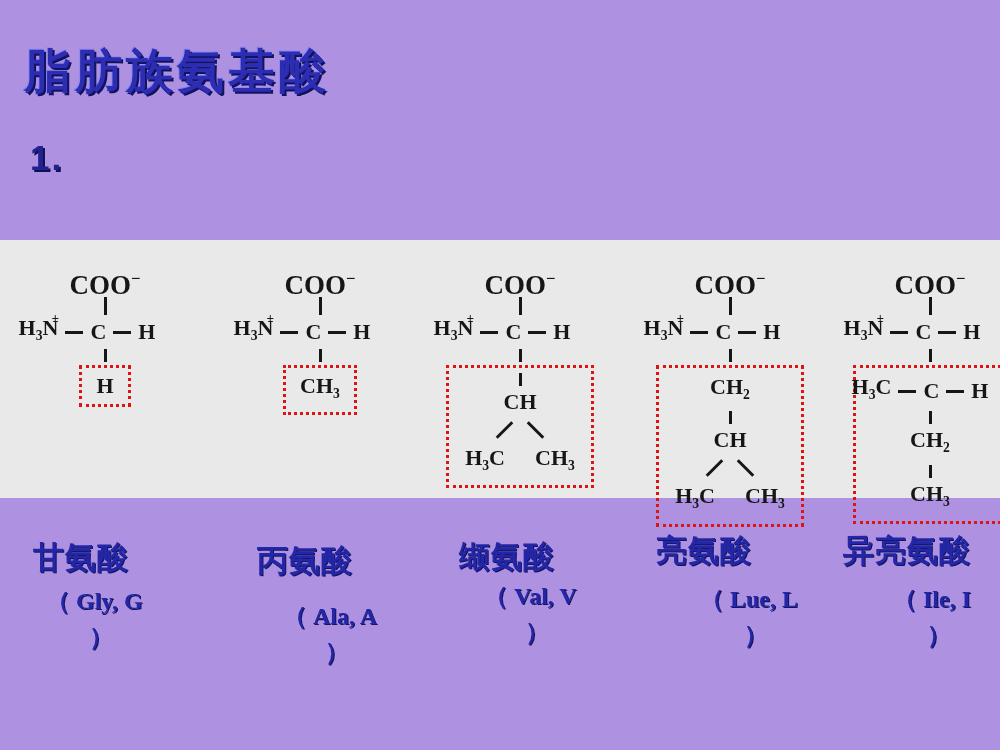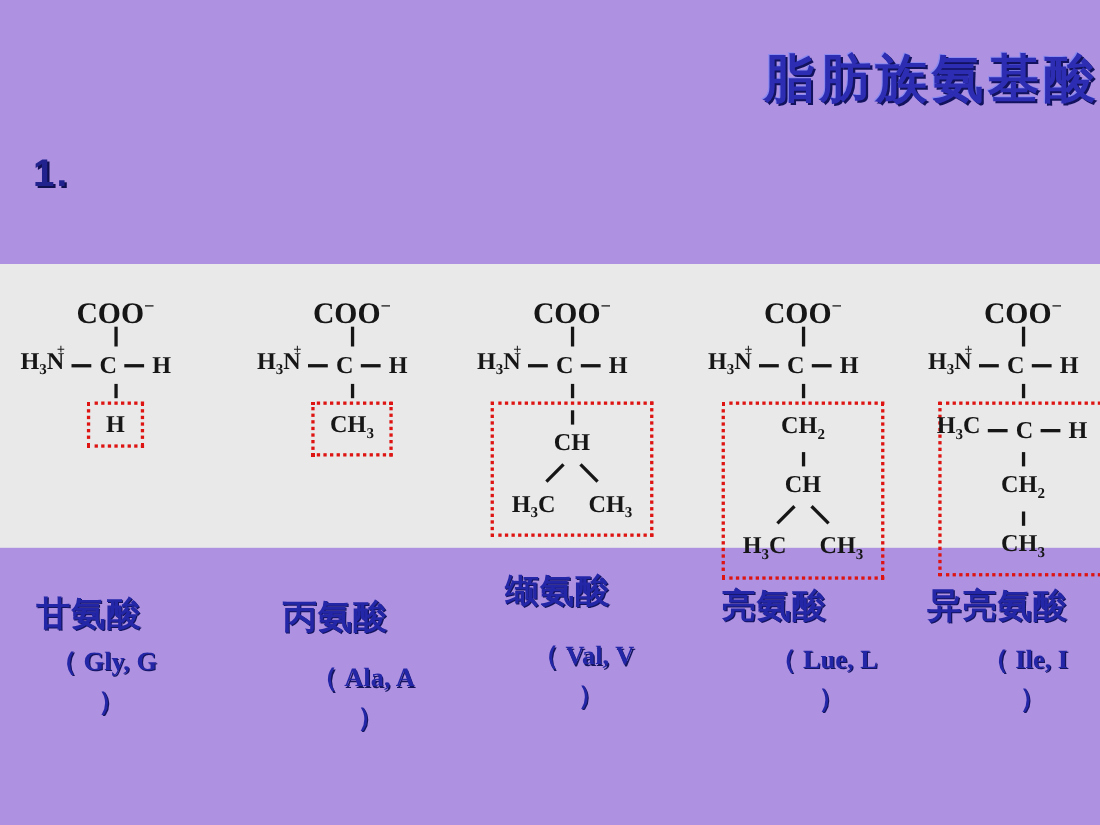--- a/index.html
+++ b/index.html
@@ -6,21 +6,21 @@
     --bg:#ae92e1; --band:#e9e9e9; --titleblue:#2d2db4; --headblue:#22228e;
     --labelblue:#2326a6; --red:#dd1412; --ink:#161616;
   }
   html,body{margin:0;padding:0;}
   body{
     width:1000px;height:750px;position:relative;overflow:hidden;
     background:var(--bg);
     font-family:"Liberation Sans",sans-serif;
   }
   .title{
-    position:absolute;top:40px;left:0;right:0;text-align:right;text-indent:24px;
+    position:absolute;top:40px;left:0;right:0;text-align:left;text-indent:24px;
     font-size:47px;font-weight:bold;letter-spacing:4px;color:var(--titleblue);
     text-shadow:2px 2px 0 #12125e,-1px -1px 0 #8a8af0;
   }
   .heading{
     position:absolute;left:30px;top:138px;display:flex;align-items:baseline;
     font-size:35px;font-weight:bold;color:var(--headblue);letter-spacing:2px;
     text-shadow:2px 2px 0 #0f0f52;
   }
   .hnum{margin-right:20px;}
   .band{position:absolute;left:0;top:240px;width:1000px;height:258px;background:var(--band);}
@@ -44,21 +44,21 @@
   .redbox{border:3px dotted var(--red);margin-top:2px;padding:3px 14px;display:flex;flex-direction:column;align-items:center;}
   .s3 .redbox,.s4 .redbox{min-width:126px;padding:4px 8px;}
   .s5 .redbox{min-width:122px;padding:4px 6px;}
   .pair{display:flex;gap:30px;}
   .branch{display:flex;gap:28px;height:24px;align-items:center;margin:1px 0;}
   .leg{width:3px;height:22px;background:var(--ink);}
   .legl{transform:rotate(45deg);}
   .legr{transform:rotate(-45deg);}
   
   .cnlab{position:absolute;font-size:31px;font-weight:bold;color:var(--labelblue);letter-spacing:1px;text-shadow:1px 1px 0 #14145e;}
-  .cn1{left:33px;top:537px}.cn2{left:257px;top:540px}.cn3{left:459px;top:516px}.cn4{left:656px;top:530px}.cn5{left:843px;top:530px}
+  .cn1{left:33px;top:537px}.cn2{left:257px;top:540px}.cn3{left:459px;top:536px}.cn4{left:656px;top:530px}.cn5{left:843px;top:530px}
   .ab{position:absolute;font-family:"Liberation Serif",serif;font-size:24px;font-weight:bold;color:var(--labelblue);text-shadow:1px 1px 0 #14145e;text-align:center;}
   .ab1{left:46px;top:585px}.ab2{left:283px;top:600px}.ab3{left:484px;top:580px}.ab4{left:700px;top:583px}.ab5{left:893px;top:583px}
   .ab .close{display:block;padding-left:14px;margin-top:4px;}
 </style>
 </head>
 <body>
 
 <div class="title">脂肪族氨基酸</div>
 
 <div class="heading">

